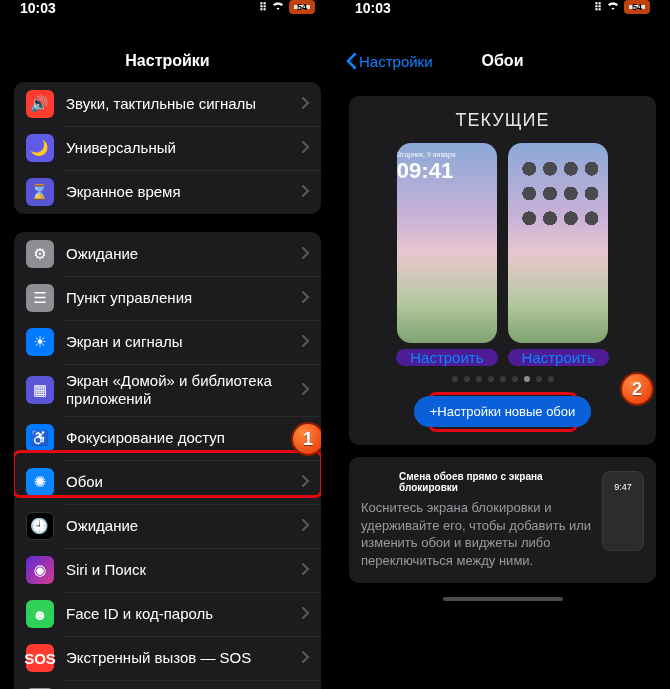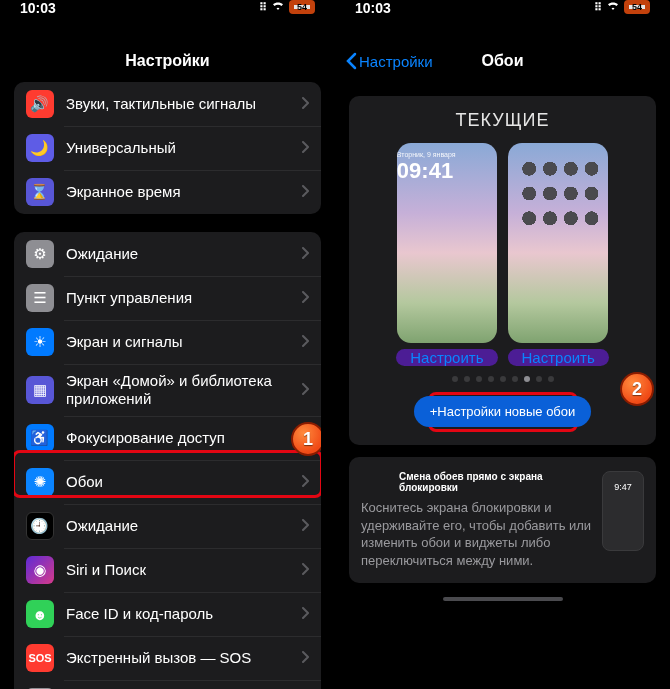--- a/index.html
+++ b/index.html
@@ -159,21 +159,21 @@
             </svg></span>
         </div>
         <div class="row">
           <span class="ic bg-green">☻</span>
           <span class="lbl">Face ID и код-пароль</span>
           <span class="chev"><svg width="8" height="12" viewBox="0 0 8 12">
               <path d="M2 1l5 5-5 5" stroke="#5a5a5e" stroke-width="2" fill="none" stroke-linecap="round"></path>
             </svg></span>
         </div>
         <div class="row">
-          <span class="ic bg-sos" style="font-size: 11px; font-weight: 700;">SOS</span>
+          <span class="ic bg-sos" style="font-size: 15px; font-weight: 700;">SOS</span>
           <span class="lbl">Экстренный вызов — SOS</span>
           <span class="chev"><svg width="8" height="12" viewBox="0 0 8 12">
               <path d="M2 1l5 5-5 5" stroke="#5a5a5e" stroke-width="2" fill="none" stroke-linecap="round"></path>
             </svg></span>
         </div>
         <div class="row">
           <span class="ic bg-grey">✉</span>
         </div>
         <div class="hl" style="left: -2px; right: -2px; top: 218px; height: 48px;"></div>
         <div class="badge" style="right: -4px; top: 190px;">1</div>

